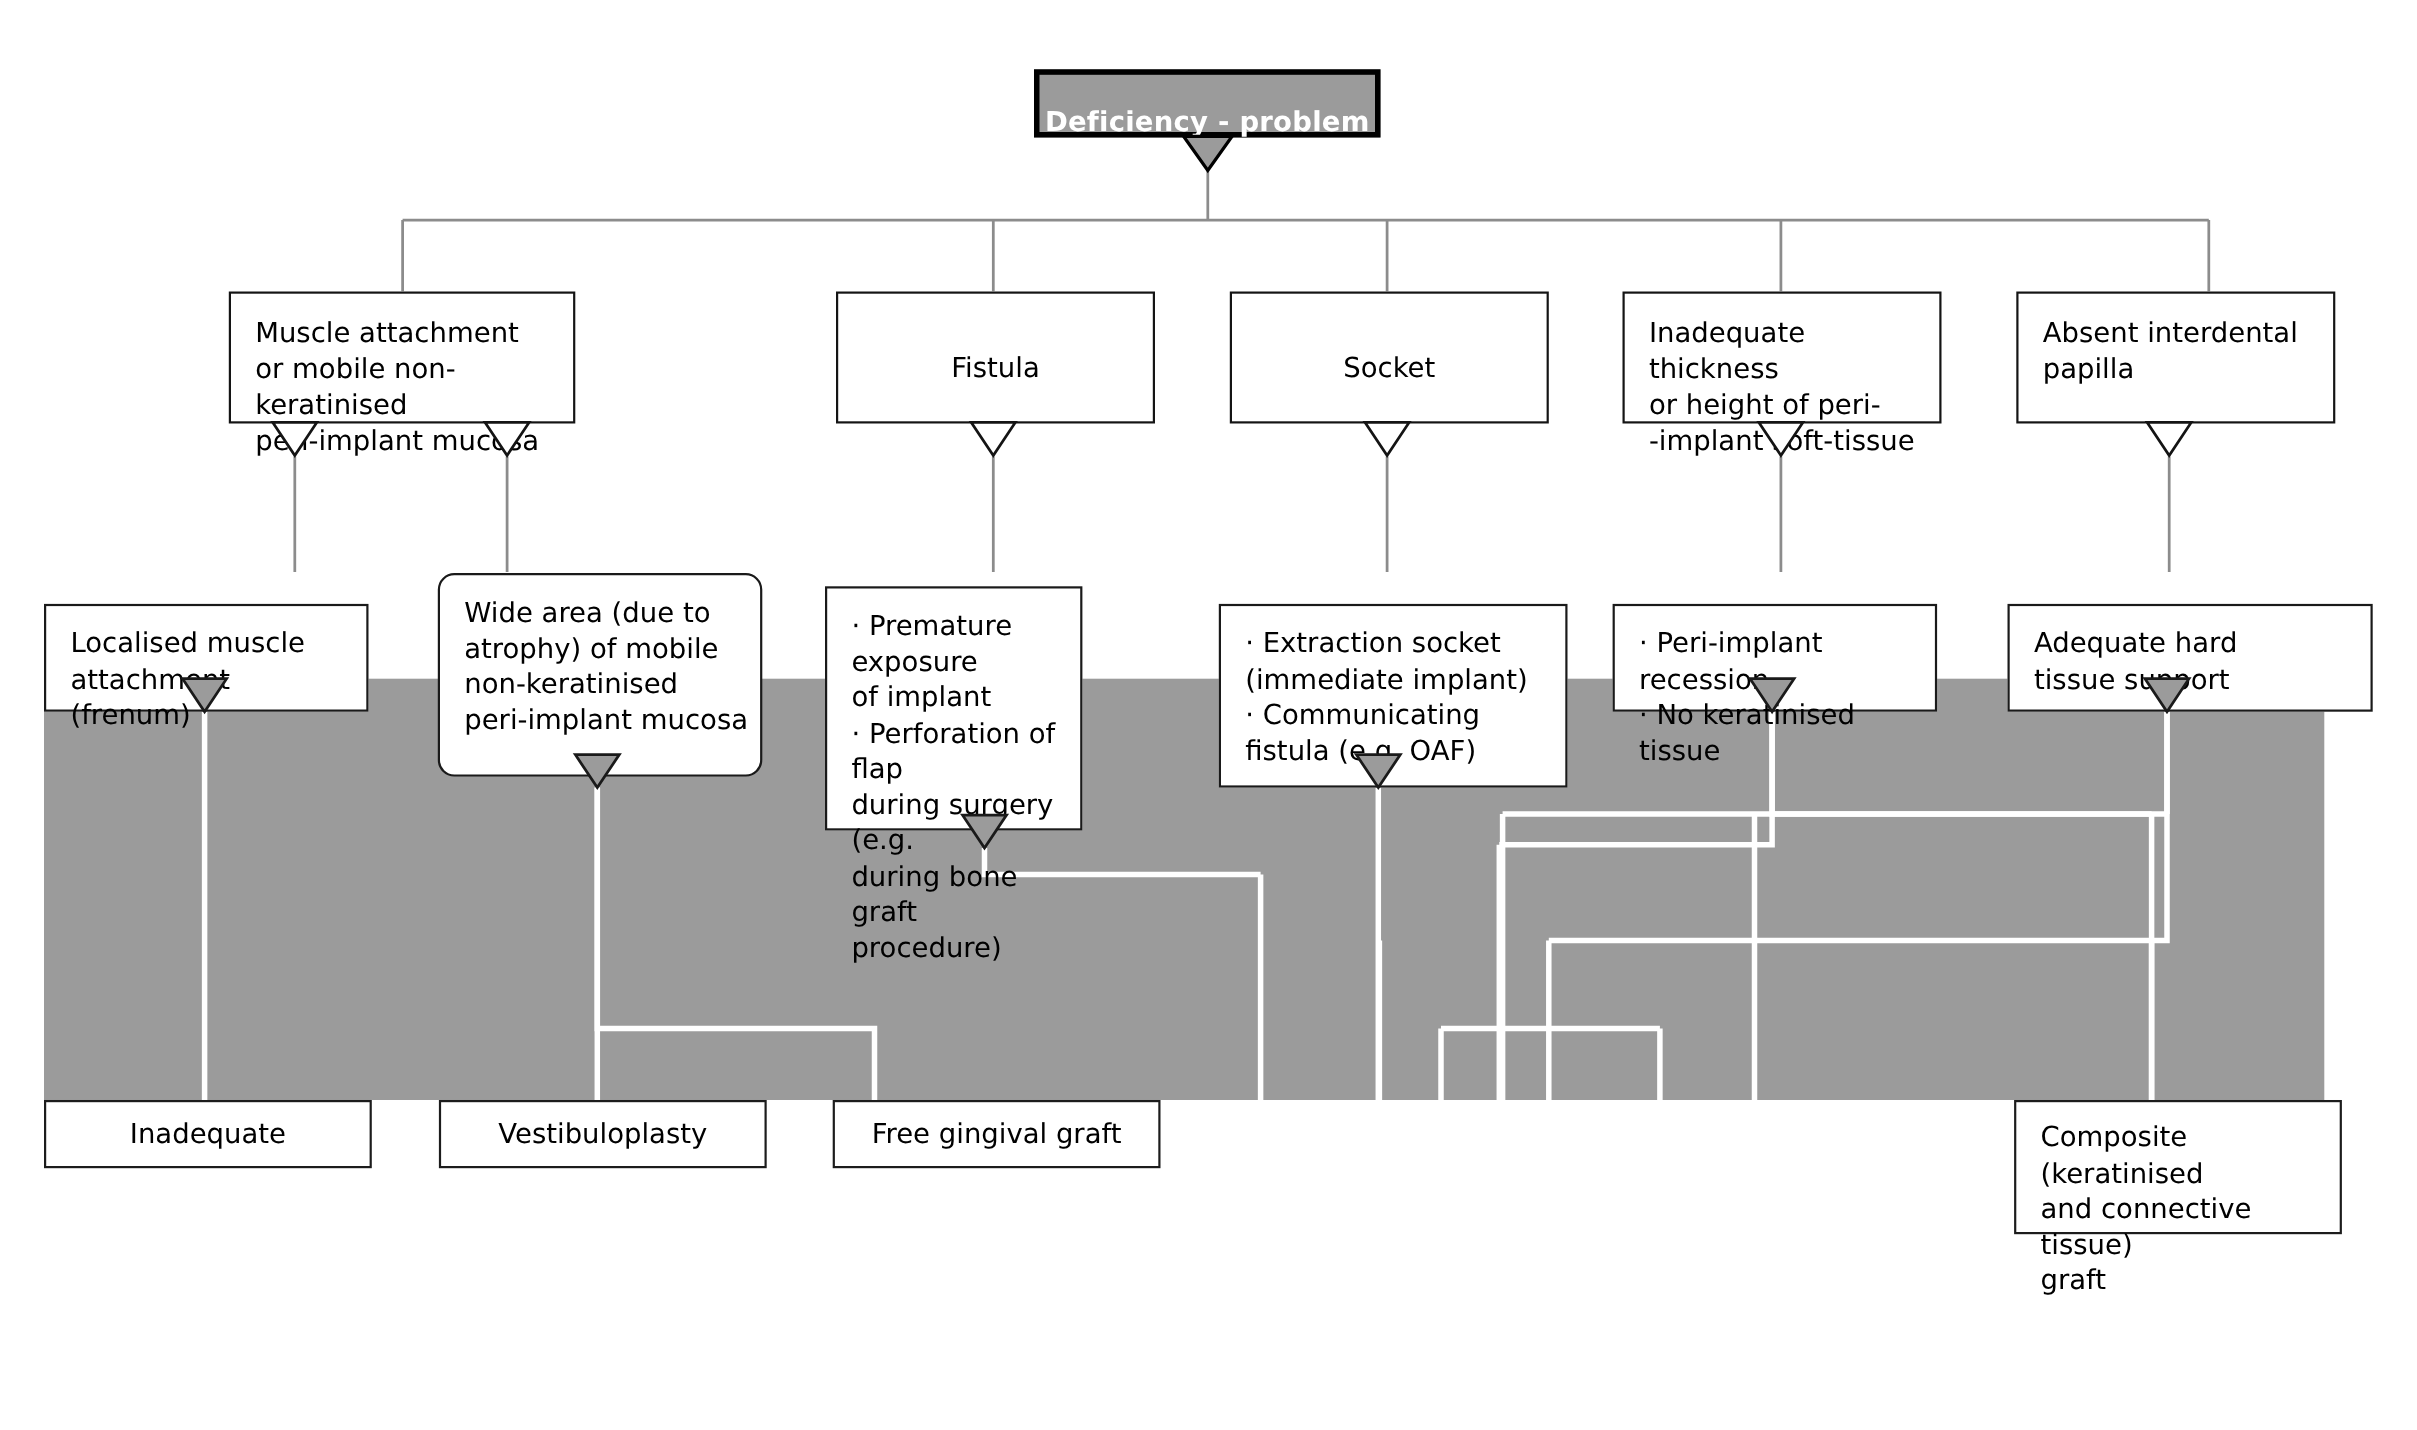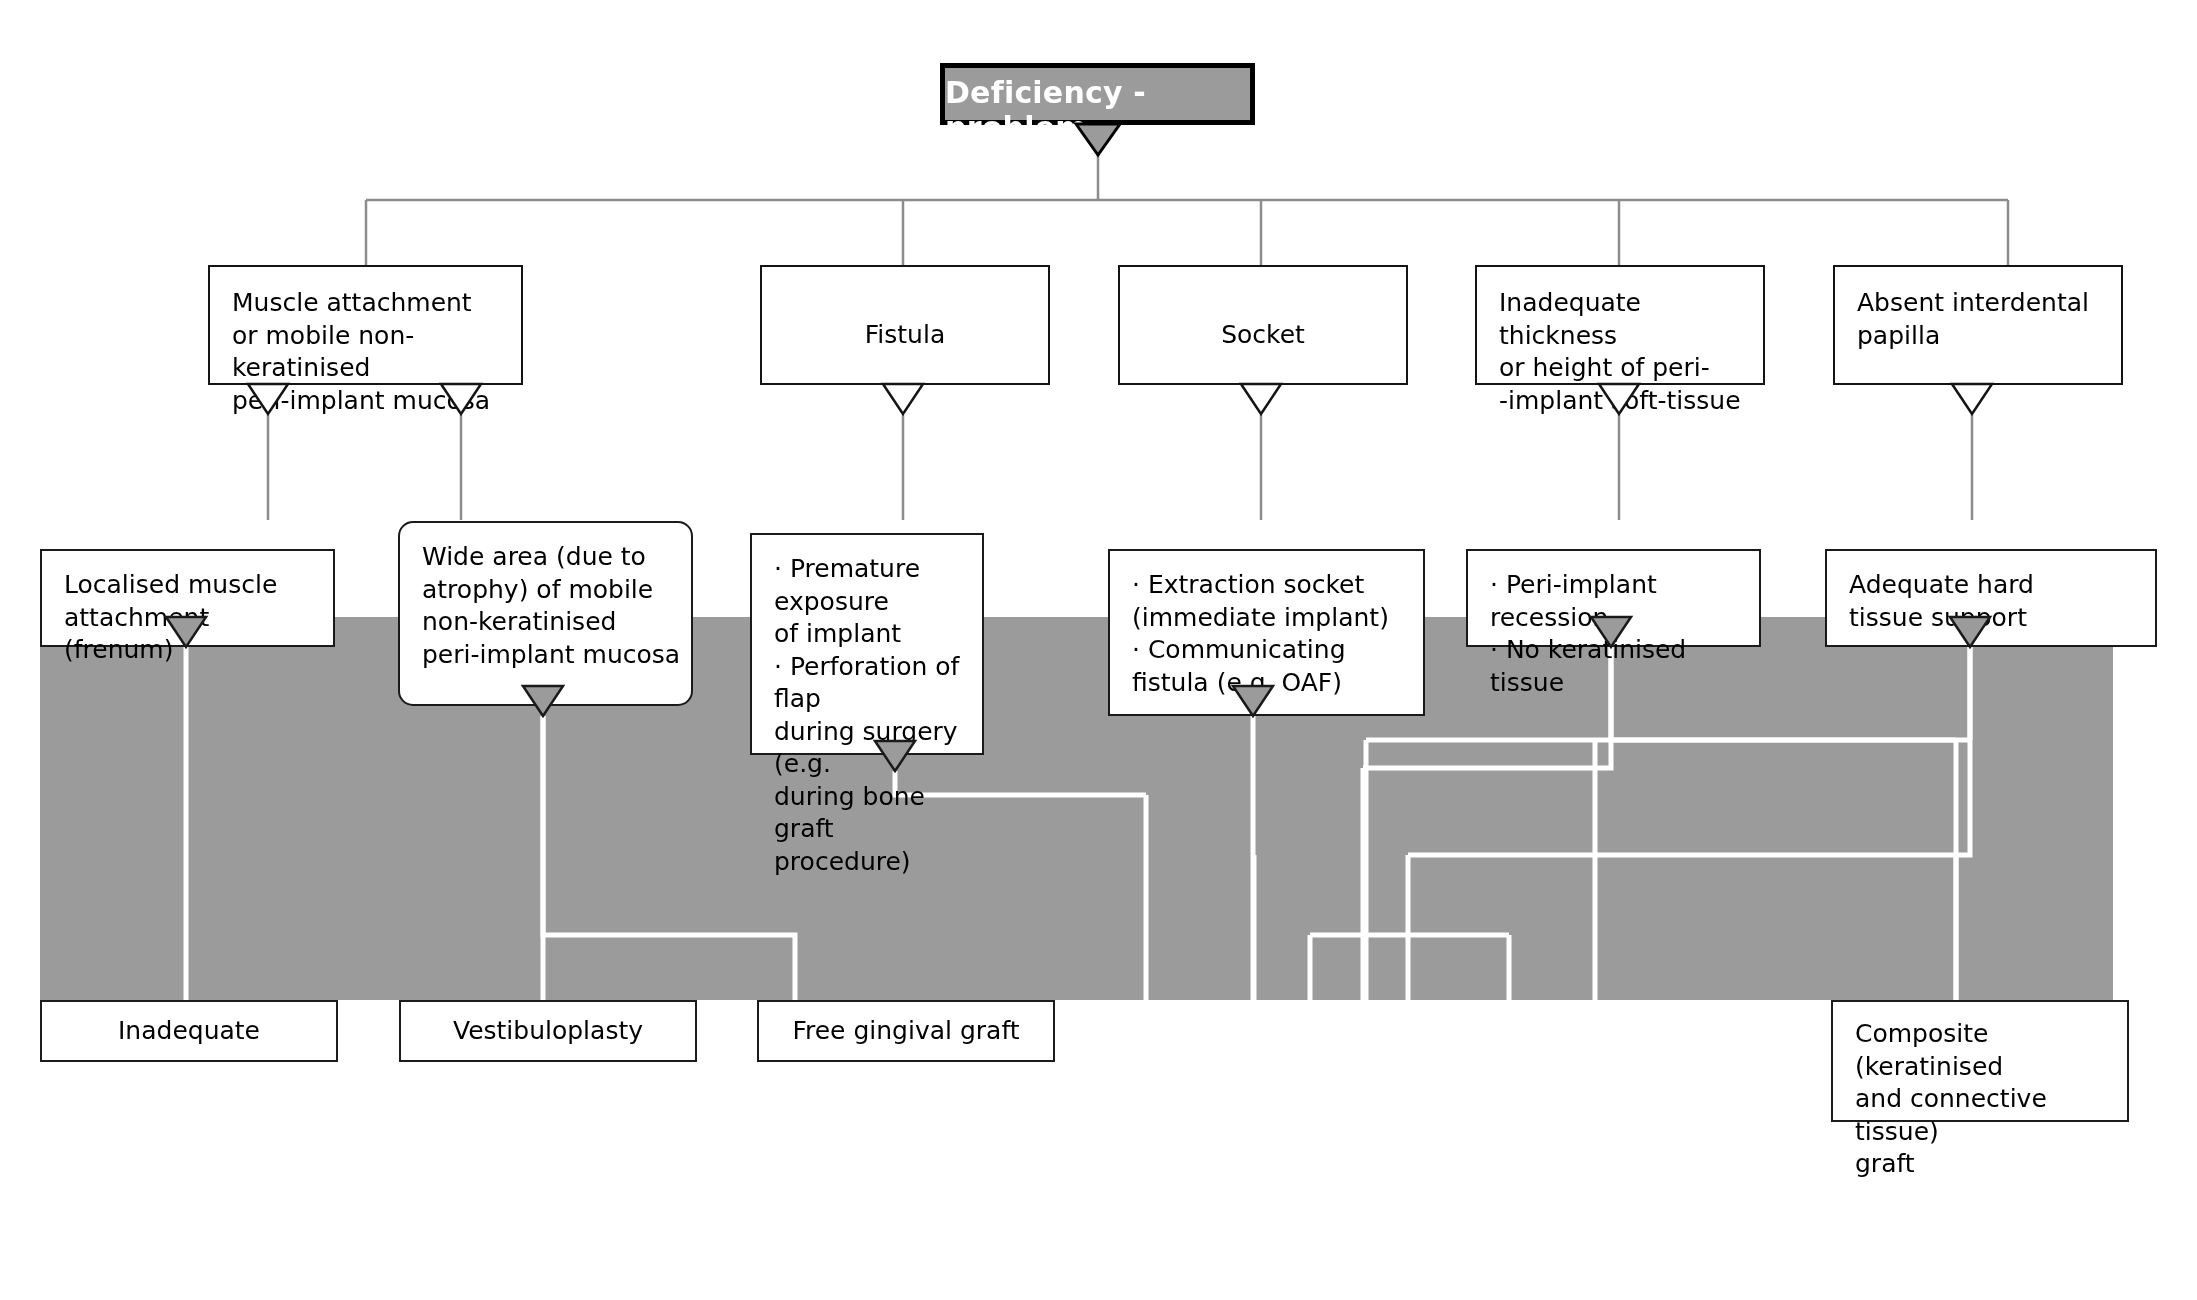--- a/index.html
+++ b/index.html
@@ -87,21 +87,21 @@
     box-sizing: border-box;
     background: #9b9b9b;
     border: 5px solid #000000;
     display: flex;
     align-items: center;
     justify-content: center;
     z-index: 6;
   }
   #root-node .txt {
     color: #ffffff;
-    font-size: 30px;
+    font-size: 25px;
     font-weight: bold;
     letter-spacing: 0.2px;
     margin-top: 32px;
   }
   #grayband {
     position: absolute;
     background: #9b9b9b;
     z-index: 1;
   }
 </style>

